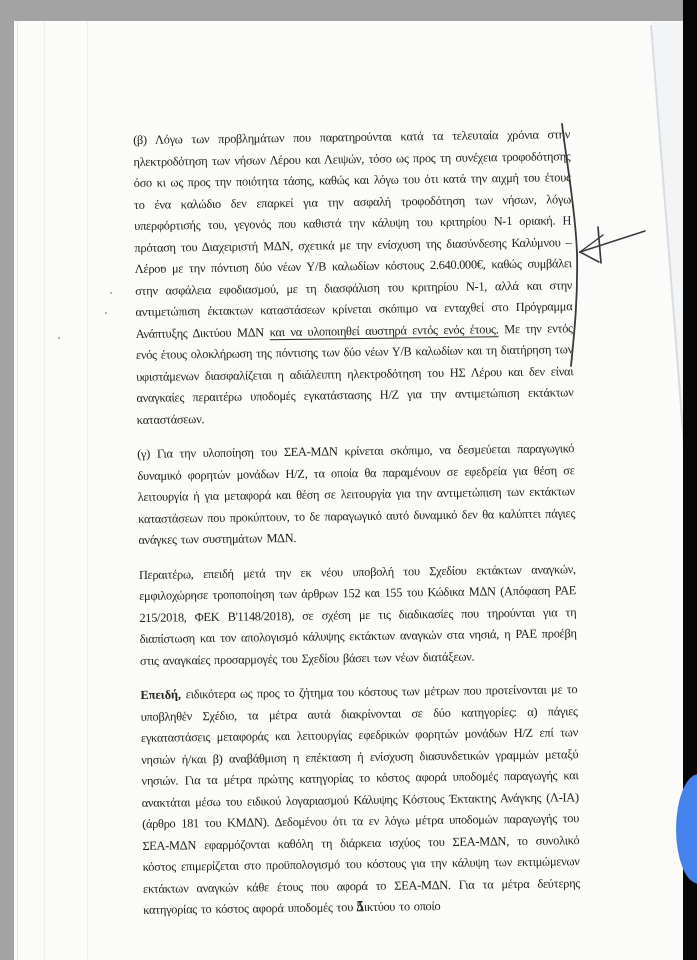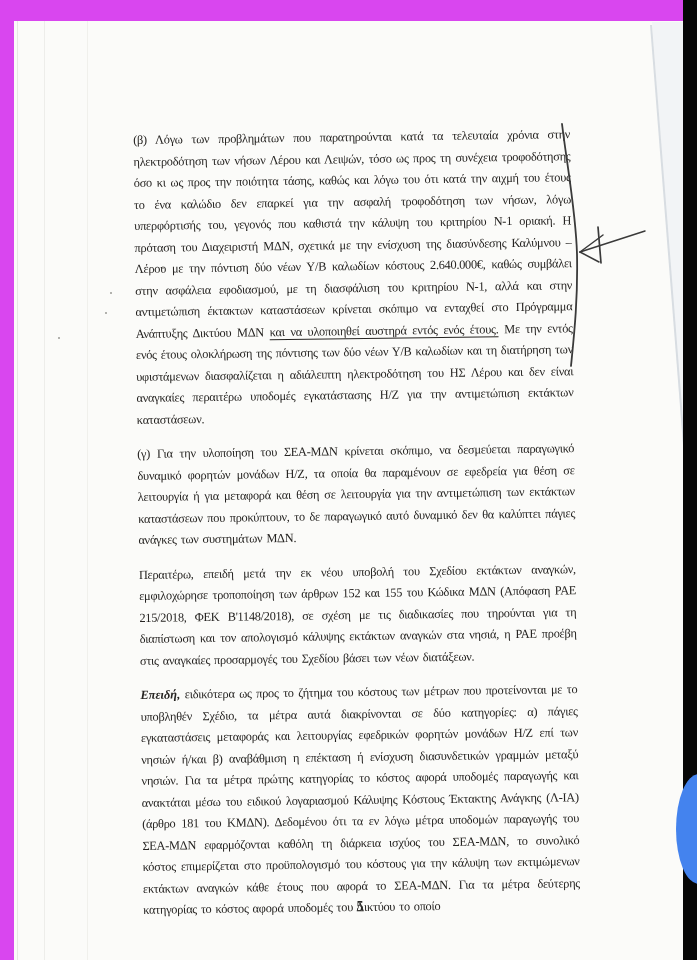--- a/index.html
+++ b/index.html
@@ -21,40 +21,40 @@
   .corner-wedge{position:absolute;left:0;top:0;z-index:1;pointer-events:none;}
   .textblock{
     position:absolute;left:133px;top:130px;width:437px;
     transform:rotate(-0.75deg);transform-origin:0 0;
     color:#262422;font-size:12.4px;line-height:21.5px;
     letter-spacing:-0.3px;word-spacing:1.2px;text-align:justify;
     z-index:2;
   }
   .para{margin:0 0 13px 0;}
   .ul-phrase{text-decoration:underline;text-underline-offset:3px;text-decoration-thickness:1px;}
-  .lead-italic{font-style:italic;font-weight:bold;letter-spacing:0;}
+  .lead-italic{font-weight:bold;letter-spacing:0;}
   .page-number{
     position:absolute;left:350px;top:899px;width:20px;text-align:center;
     color:#2a2a28;font-size:14px;font-weight:bold;z-index:2;
   }
   .annotation-svg{position:absolute;left:0;top:0;z-index:3;pointer-events:none;}
   .blue-blob{
     position:absolute;left:676px;top:774px;width:46px;height:110px;
     border-radius:50%;z-index:5;
   }
   .speck{position:absolute;width:2px;height:2px;border-radius:50%;background:#9a9a94;z-index:2;}
   .sp1{left:110px;top:292px;}
   .sp2{left:105px;top:312px;}
   .sp3{left:58px;top:337px;}
   .sp4{left:162px;top:266px;width:2px;height:3px;}
 </style>
 </head>
 <body>
 
-<div class="scan" style="background: #d946ef;">
+<div class="scan" style="background: #a3a3a3;">
 
   <div class="page" style="background: rgb(251, 251, 249);">
     <div class="edge-strip strip-a"></div>
     <div class="edge-strip strip-b"></div>
     <div class="edge-strip strip-c"></div>
   </div>
 
   <svg class="corner-wedge" width="697" height="960" viewBox="0 0 697 960">
     <polygon points="652,22 684,22 684,460" fill="#f2f4f6"></polygon>
     <path d="M 651,25 L 686,470" stroke="#d8dde2" stroke-width="2" fill="none"></path>

